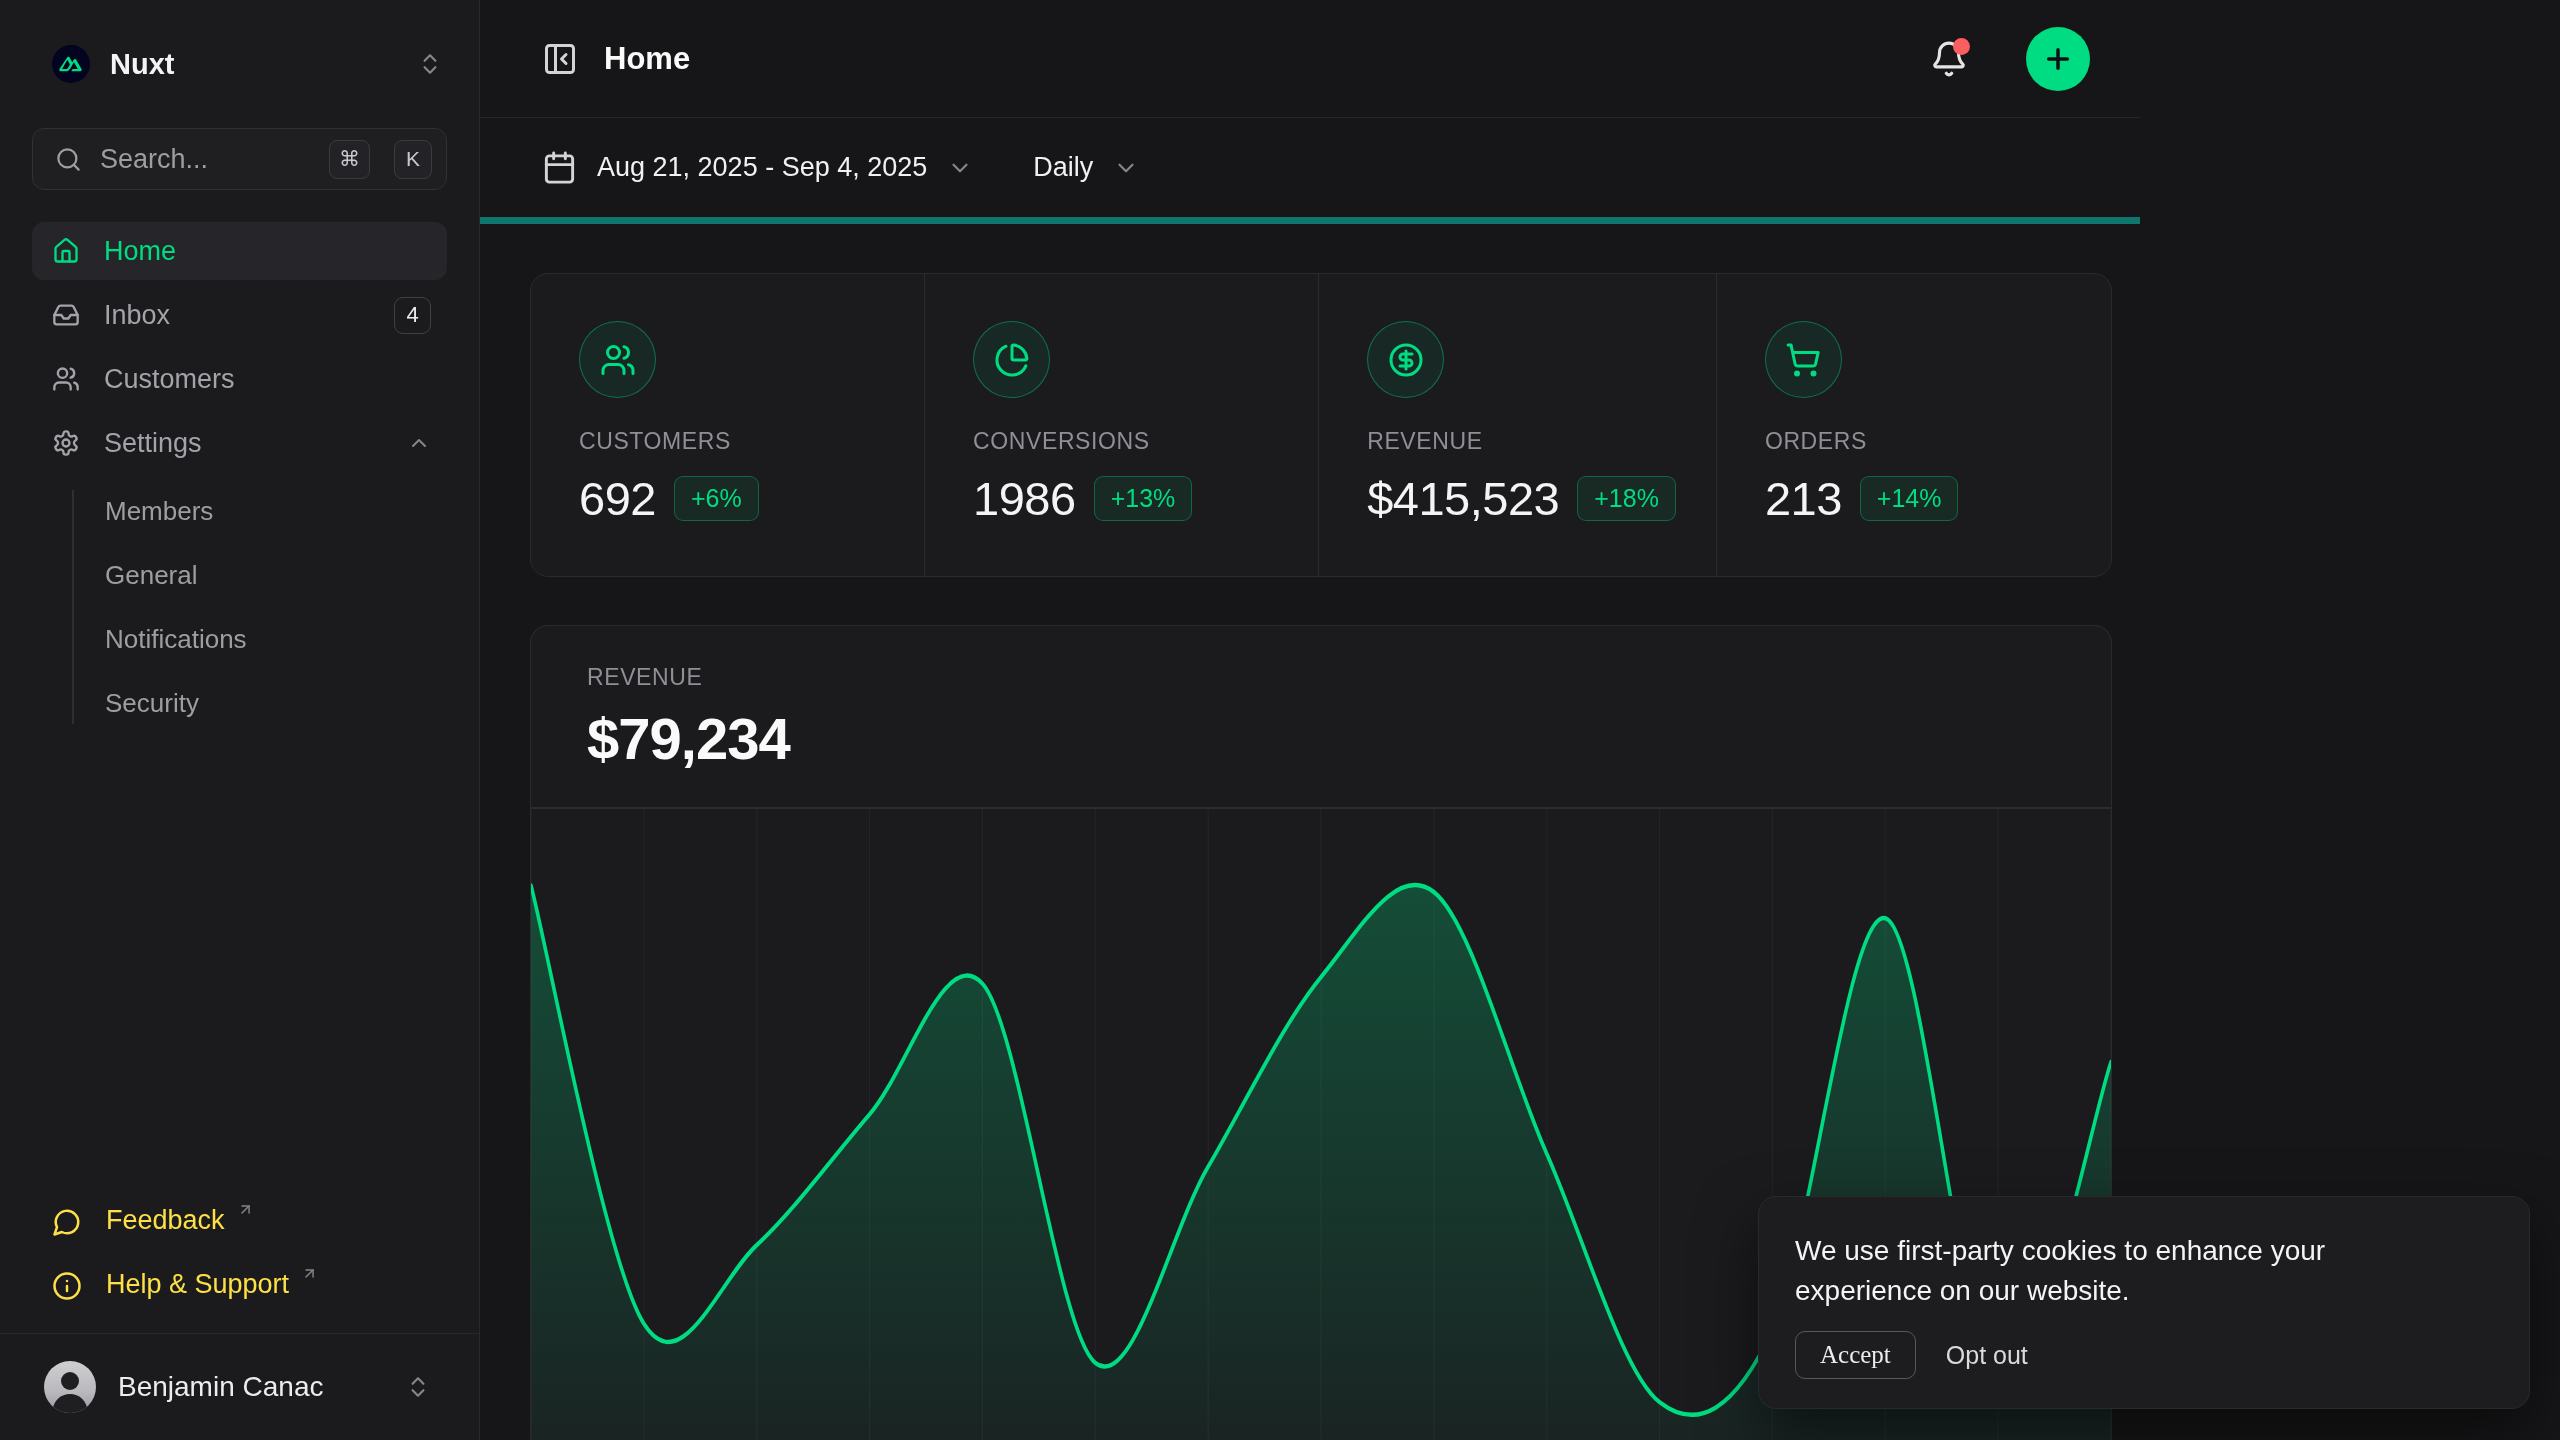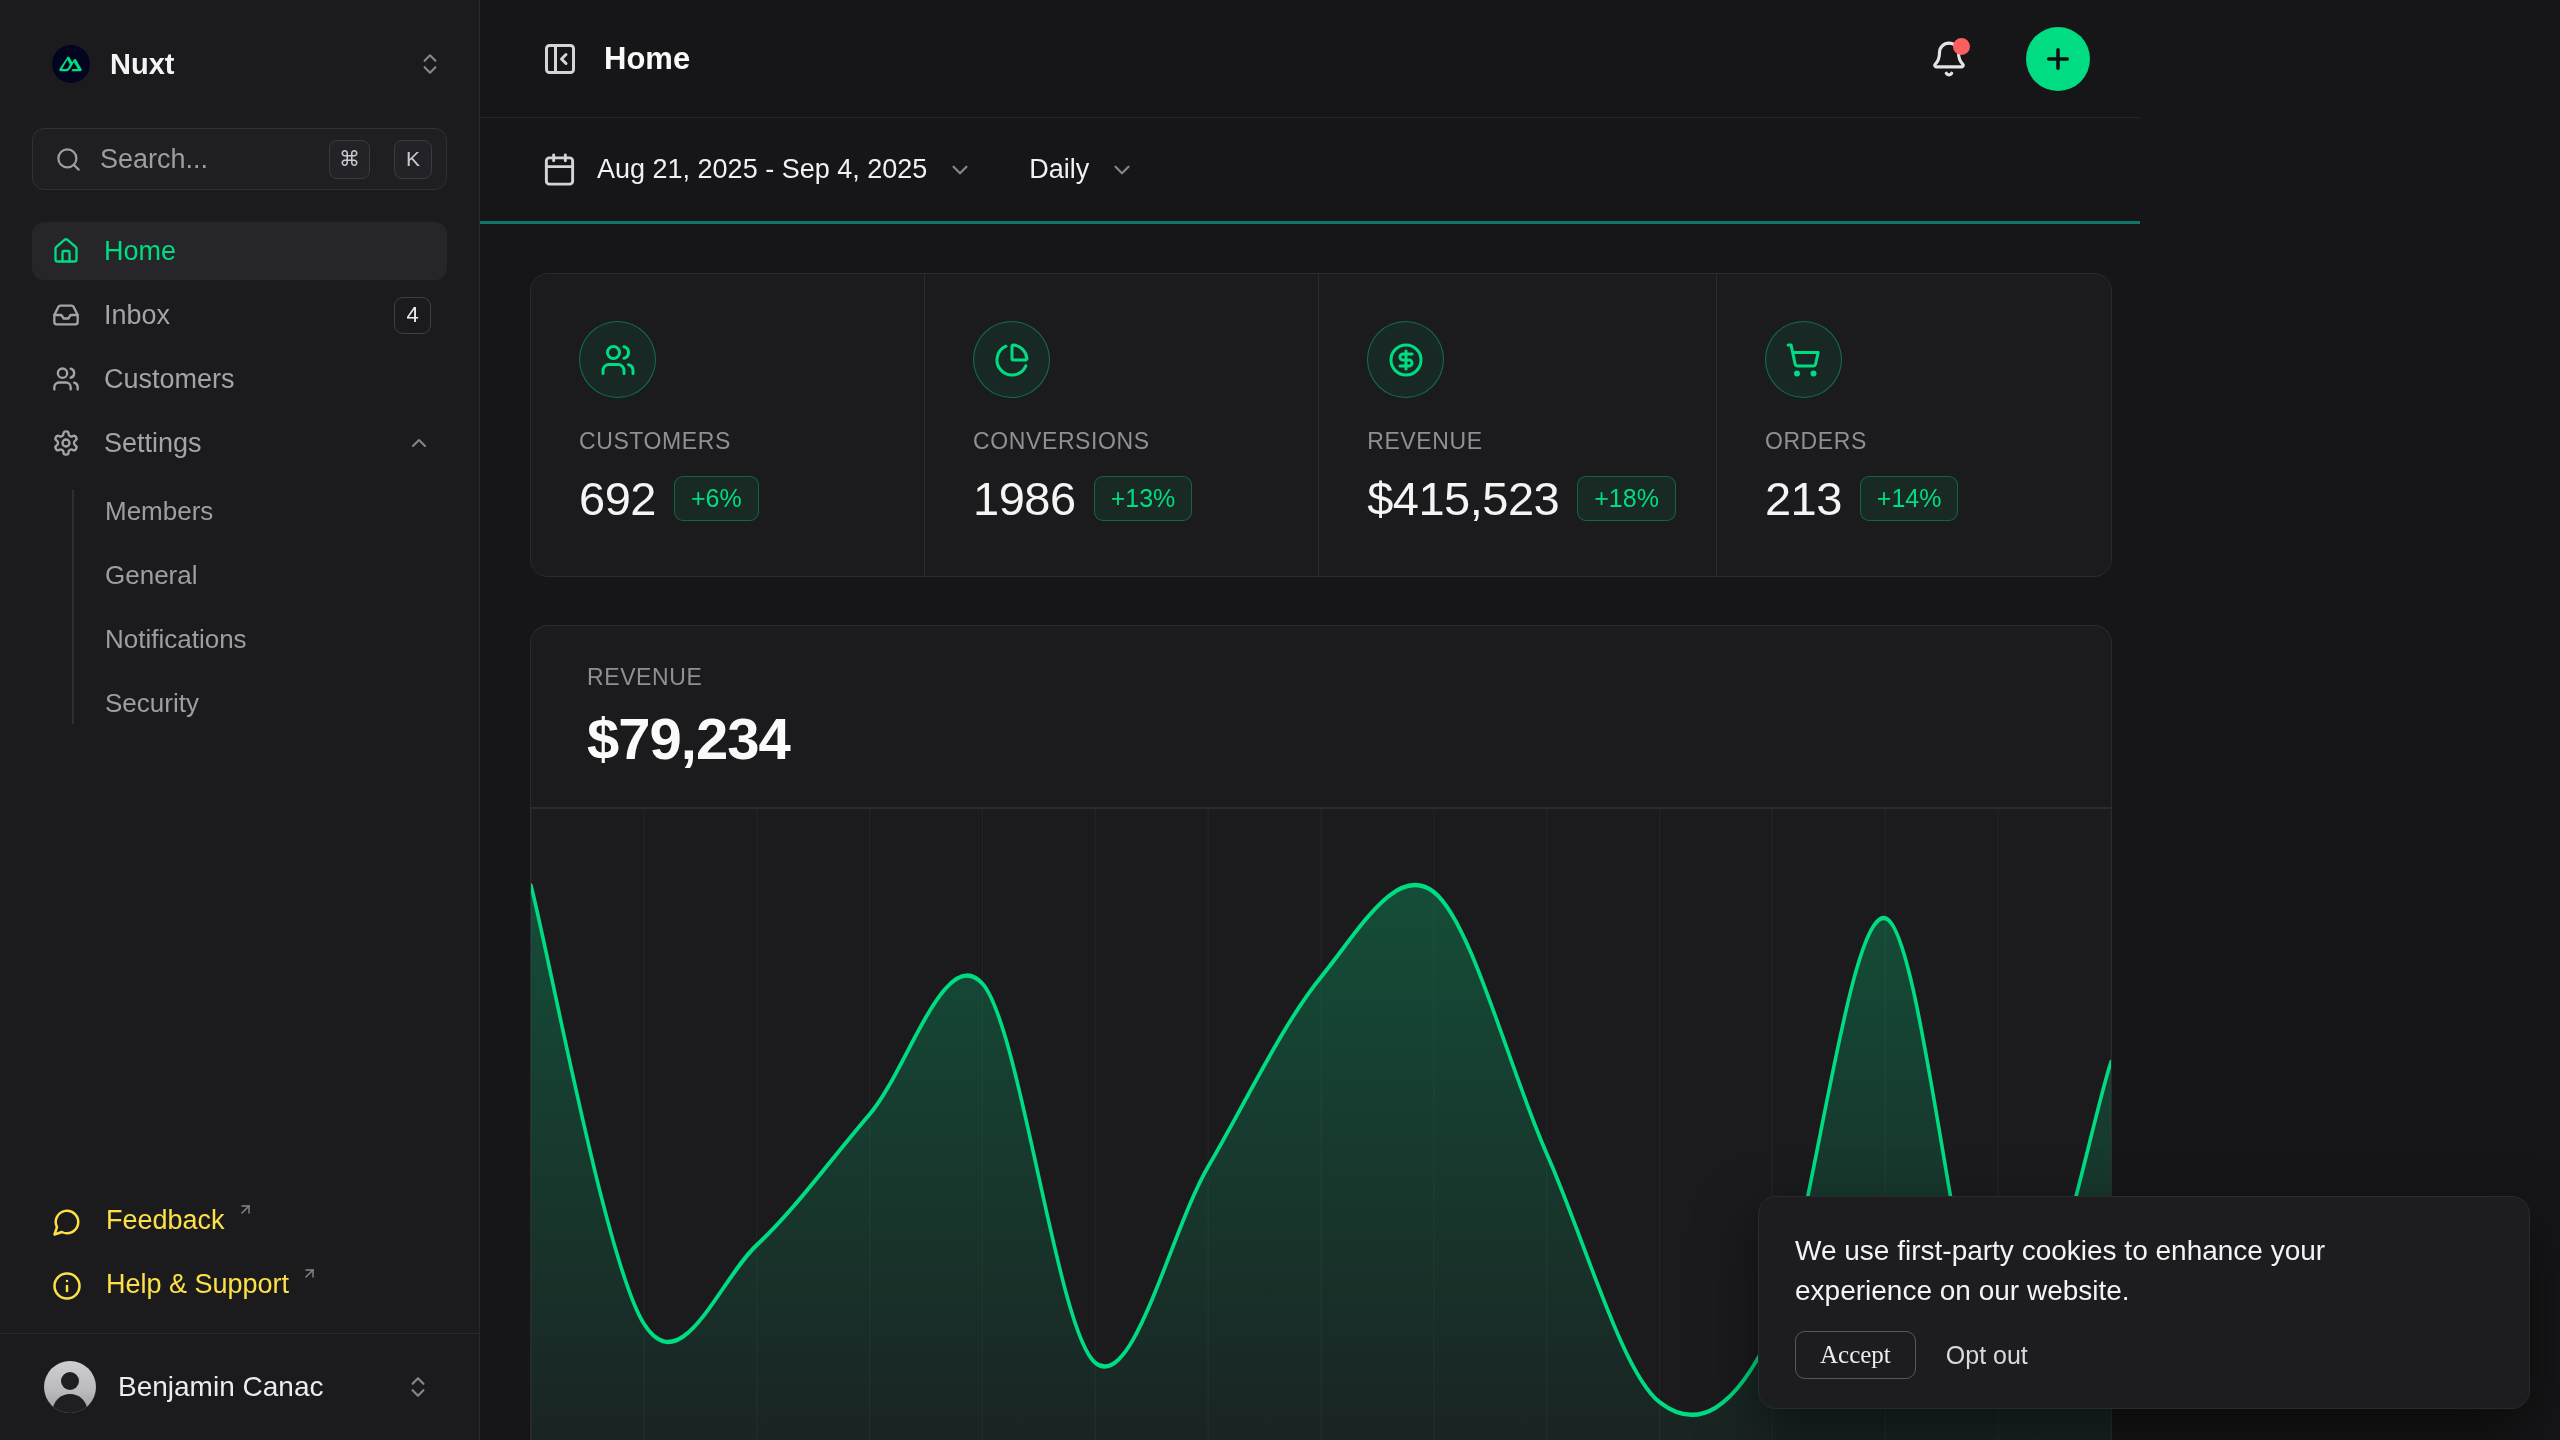--- a/index.html
+++ b/index.html
@@ -53,26 +53,26 @@
   
   .main { flex:1; display:flex; flex-direction:column; background:#161618; min-width:0; }
   .topbar { height:118px; border-bottom:1px solid #262629; display:flex; align-items:center; padding:0 50px 0 62px; gap:26px; flex-shrink:0; }
   .panel-btn { width:36px; height:36px; color:#d4d4d8; cursor:pointer; }
   .page-title { font-size:31px; font-weight:700; color:#fafafa; flex:1; }
   .bell-wrap { position:relative; width:38px; height:38px; color:#e4e4e7; cursor:pointer; margin-right:32px; }
   .bell-dot { position:absolute; top:-2px; right:-2px; width:17px; height:17px; border-radius:50%; background:#fb5e5e; }
   .add-btn { width:64px; height:64px; border-radius:50%; background:#00dc82; color:#101014; display:flex; align-items:center; justify-content:center; cursor:pointer; border:none; }
   .add-btn svg { width:32px; height:32px; }
 
-  .filter-row { height:106px; border-bottom:3px solid #0f766e; display:flex; align-items:center; padding:0 50px 0 62px; gap:32px; flex-shrink:0; }
+  .filter-row { height:106px; border-bottom:7px solid #0f766e; display:flex; align-items:center; padding:0 50px 0 62px; gap:20px; flex-shrink:0; }
   .cal-ico { width:35px; height:35px; color:#d4d4d8; }
   .date-label { font-size:27px; font-weight:500; color:#f1f1f3; }
   .dd-chev { width:26px; height:26px; color:#85858d; }
   .range-btn, .gran-btn { display:flex; align-items:center; gap:20px; cursor:pointer; background:none; border:none; color:inherit; font:inherit; }
-  .gran-btn { margin-left:24px; }
+  .gran-btn { margin-left:40px; }
 
   .content { flex:1; padding:49px 28px 0 50px; display:flex; flex-direction:column; min-height:0; }
 
   .stats { display:grid; grid-template-columns:repeat(4,1fr); background:#1b1b1e; border:1px solid #2b2b2f; border-radius:18px; height:304px; flex-shrink:0; overflow:hidden; }
   .stat { padding:47px 40px 0 48px; border-right:1px solid #2b2b2f; }
   .stat:last-child { border-right:none; }
   .stat-ico { width:77px; height:77px; border-radius:50%; background:rgba(0,220,130,.08); border:1.5px solid rgba(0,220,130,.4);
     display:flex; align-items:center; justify-content:center; color:#00dc82; }
   .stat-ico svg { width:36px; height:36px; }
   .stat-label { margin-top:30px; font-size:23px; letter-spacing:.6px; color:#8f8f96; font-weight:500; }

